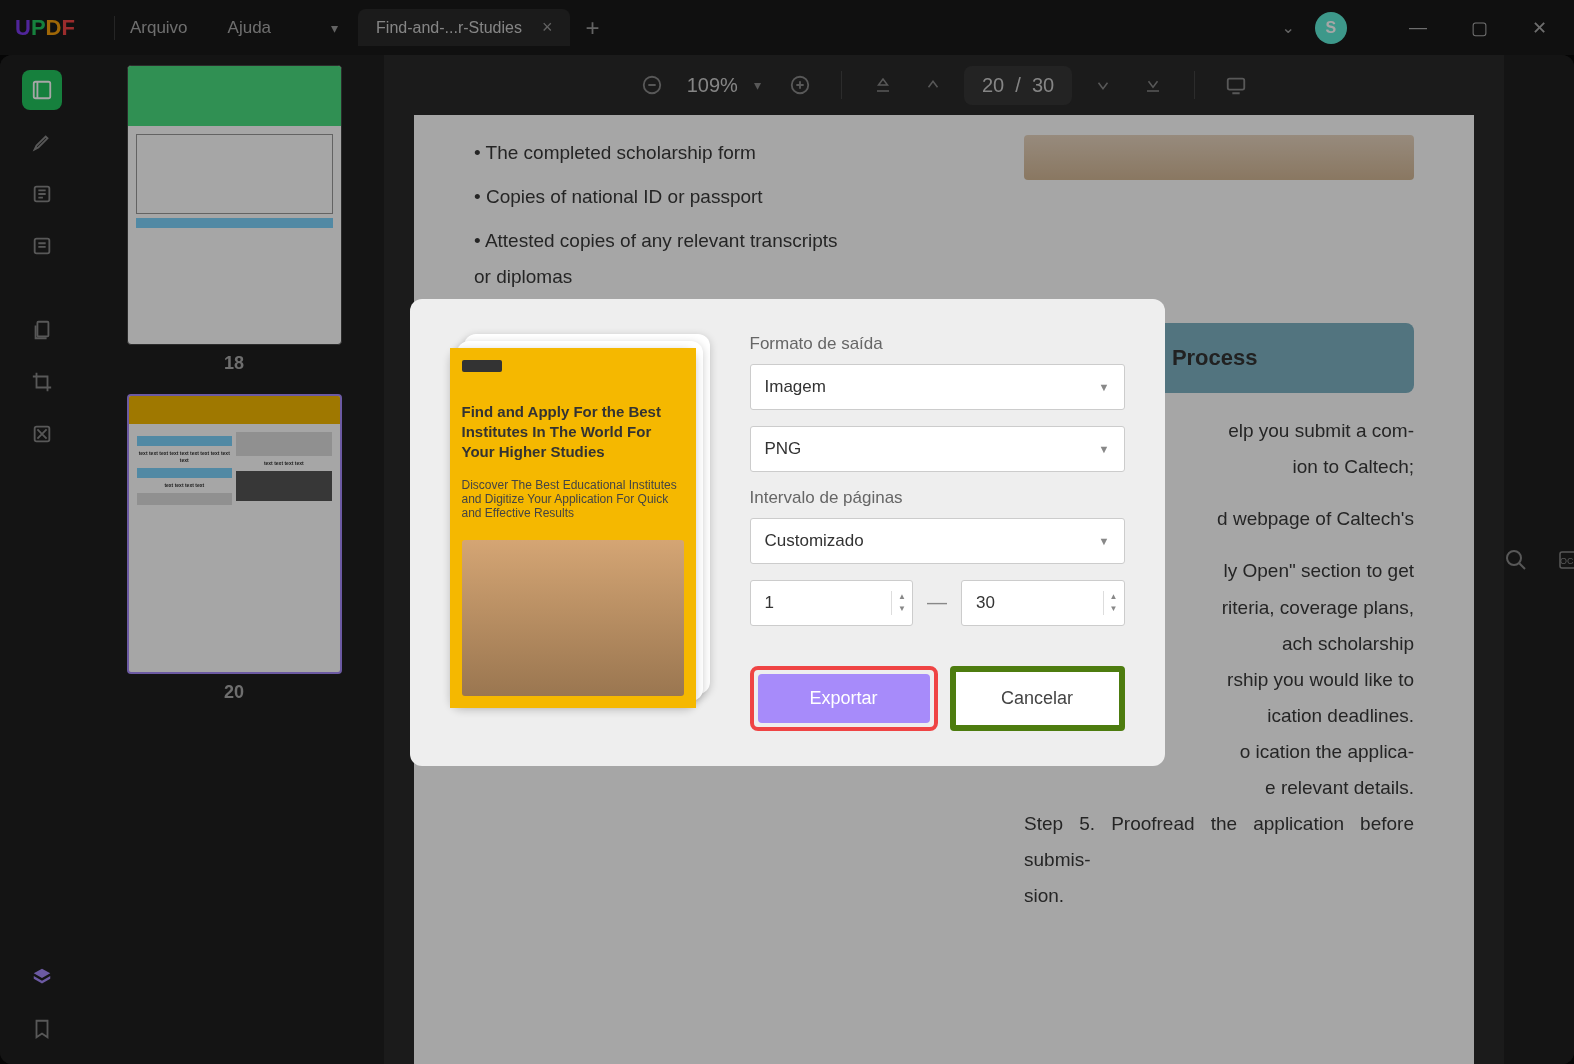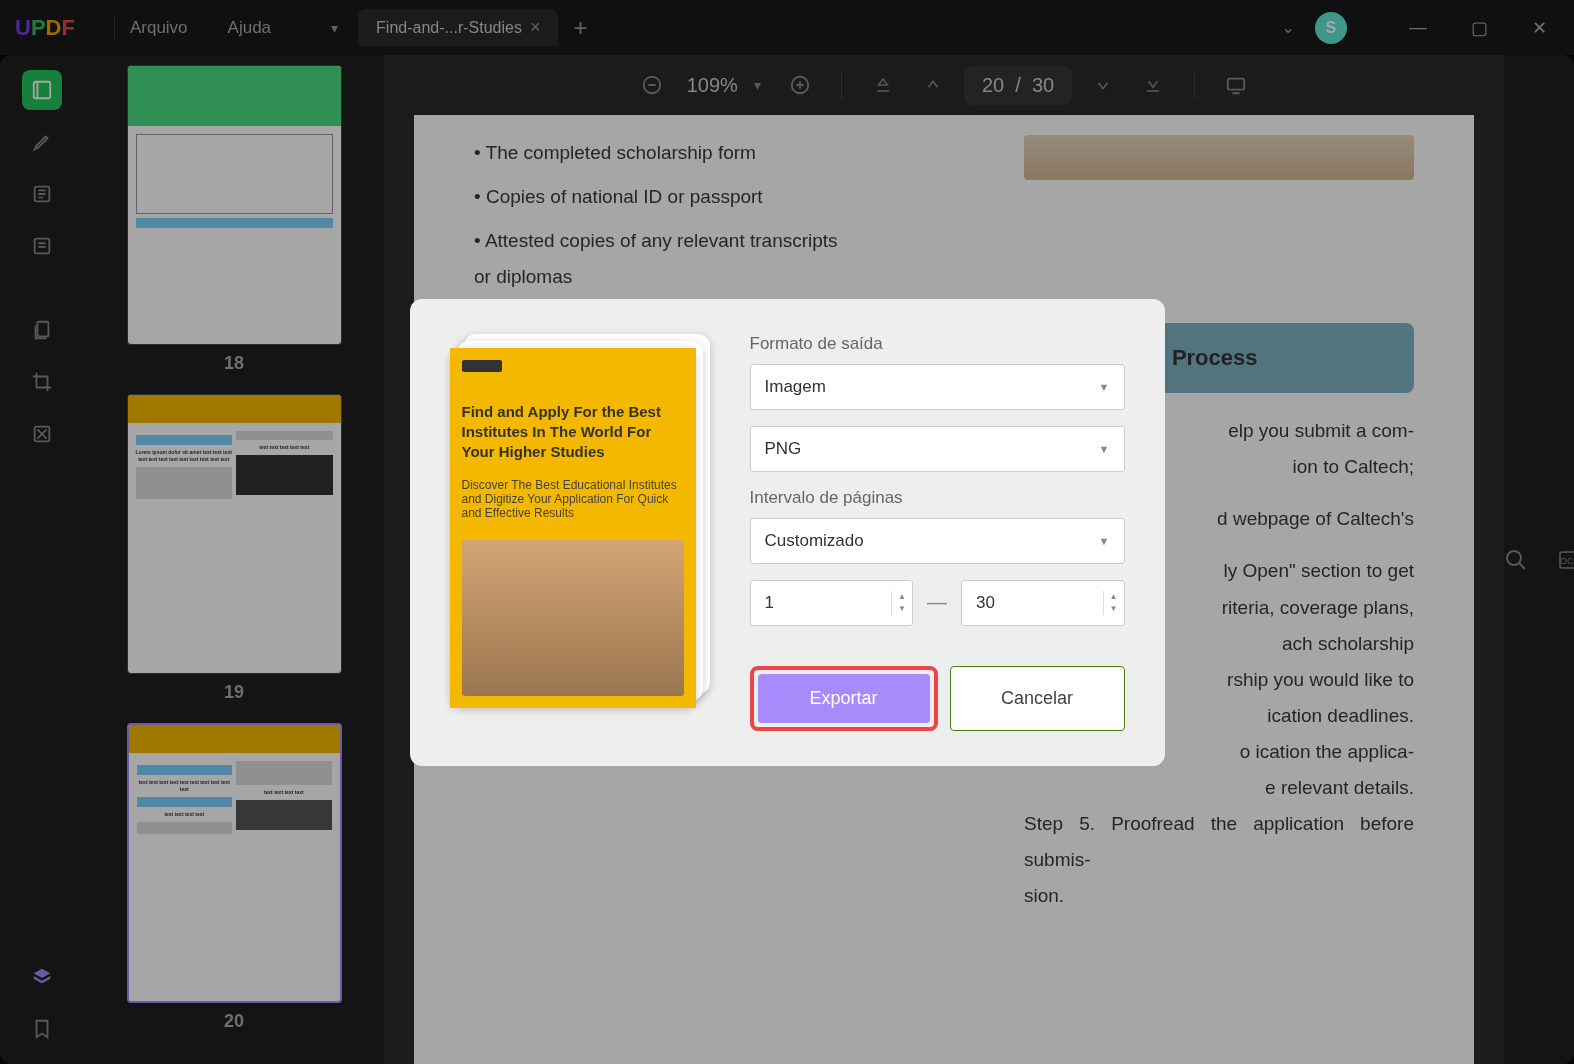--- a/index.html
+++ b/index.html
@@ -9,21 +9,21 @@
 .titlebar { height: 55px; background: #1a1a1a; display: flex; align-items: center; padding: 0 15px; }
 .logo { font-weight: bold; font-size: 22px; margin-right: 24px; }
 .logo .u { color: #7c3aed; }
 .logo .p { color: #22c55e; }
 .logo .d { color: #f59e0b; }
 .logo .f { color: #ef4444; }
 .divider-v { width: 1px; height: 24px; background: #3a3a3a; margin: 0 15px; }
 .menu-item { color: #aaa; font-size: 17px; margin-right: 40px; cursor: pointer; }
 .tab-group { display: flex; align-items: center; margin-left: 20px; }
 .tab-dropdown { color: #999; font-size: 14px; margin-right: 20px; cursor: pointer; }
-.tab { background: #2a2a2a; border-radius: 8px 8px 0 0; padding: 8px 18px; display: flex; align-items: center; gap: 8px; }
+.tab { background: #2a2a2a; border-radius: 8px 8px 0 0; padding: 8px 18px; display: flex; align-items: center; gap: 20px; }
 .tab-title { color: #ccc; font-size: 16px; }
 .tab-close { color: #999; font-size: 18px; cursor: pointer; }
 .tab-add { color: #999; font-size: 24px; margin-left: 15px; cursor: pointer; }
 .titlebar-right { margin-left: auto; display: flex; align-items: center; gap: 20px; }
 .chevron-down { color: #999; font-size: 16px; }
 .avatar { width: 32px; height: 32px; border-radius: 50%; background: #5eead4; color: #fff; display: flex; align-items: center; justify-content: center; font-size: 16px; font-weight: bold; margin-right: 30px; }
 .win-btn { color: #aaa; font-size: 18px; padding: 5px 12px; cursor: pointer; }
 
 
 .main { position: absolute; top: 55px; left: 0; right: 0; bottom: 0; background: #1f1f1f; border-radius: 12px; display: flex; overflow: hidden; }
@@ -88,21 +88,21 @@
 .range-row { display: flex; align-items: center; gap: 14px; margin-bottom: 40px; }
 .spinner { background: #fff; border: 1px solid #ccc; border-radius: 3px; display: flex; align-items: center; flex: 1; height: 46px; }
 .spinner input { border: none; outline: none; padding: 0 14px; font-size: 17px; flex: 1; width: 100%; color: #333; }
 .spinner-btns { display: flex; flex-direction: column; border-left: 1px solid #ddd; }
 .spinner-btns span { font-size: 8px; color: #888; padding: 2px 6px; cursor: pointer; line-height: 1; }
 .range-dash { color: #888; font-size: 20px; }
 .button-row { display: flex; gap: 12px; }
 .highlight-box { border: 4px solid #ef4444; border-radius: 8px; padding: 4px; }
 .btn { flex: 1; padding: 14px 0; border-radius: 4px; font-size: 18px; text-align: center; cursor: pointer; border: none; }
 .btn-primary { background: #a78bfa; color: #fff; width: 172px; }
-.btn-secondary { background: #fff; border: 1px solid #4d7c0f; color: #444; width: 172px; }
+.btn-secondary { background: #fff; border: 6px solid #4d7c0f; color: #444; width: 172px; }
 
 svg { display: block; }
 </style>
 </head>
 <body>
 
 <div class="titlebar">
   <div class="logo"><span class="u">U</span><span class="p">P</span><span class="d">D</span><span class="f">F</span></div>
   <div class="divider-v"></div>
   <div class="menu-item">Arquivo</div>
@@ -183,27 +183,20 @@
   <div class="thumbnails">
     <div class="thumb-item">
       <div class="thumb-page">
           <div class="thumb-green-hdr"></div>
           <div class="thumb-body">
             <div class="thumb-table"></div>
             <div class="thumb-blue-box"></div>
           </div>
         </div>
       <div class="thumb-label">18</div>
-    </div>
-    <div class="thumb-item">
-      <div class="thumb-page">
-          <div class="thumb-header"></div>
-          <div class="thumb-body" style="columns:2;column-gap:4px;height:240px"><div class="thumb-blue-box"></div>Lorem ipsum dolor sit amet text text text text text text text text text text text text<div style="height:40px;background:#ddd;margin:4px 0"></div>text text text text text<div style="height:40px;background:#333;margin:4px 0"></div></div>
-        </div>
-      <div class="thumb-label">19</div>
     </div>
     <div class="thumb-item">
       <div class="thumb-page selected">
           <div class="thumb-header"></div>
           <div class="thumb-body" style="columns:2;column-gap:4px;height:240px"><div class="thumb-blue-box"></div>text text text text text text text text text text<div class="thumb-blue-box"></div>text text text text<div style="height:35px;background:#ddd;margin:4px 0"></div>text text text text<div style="height:30px;background:#555;margin:4px 0"></div></div>
         </div>
       <div class="thumb-label">20</div>
     </div>
   </div>
 

